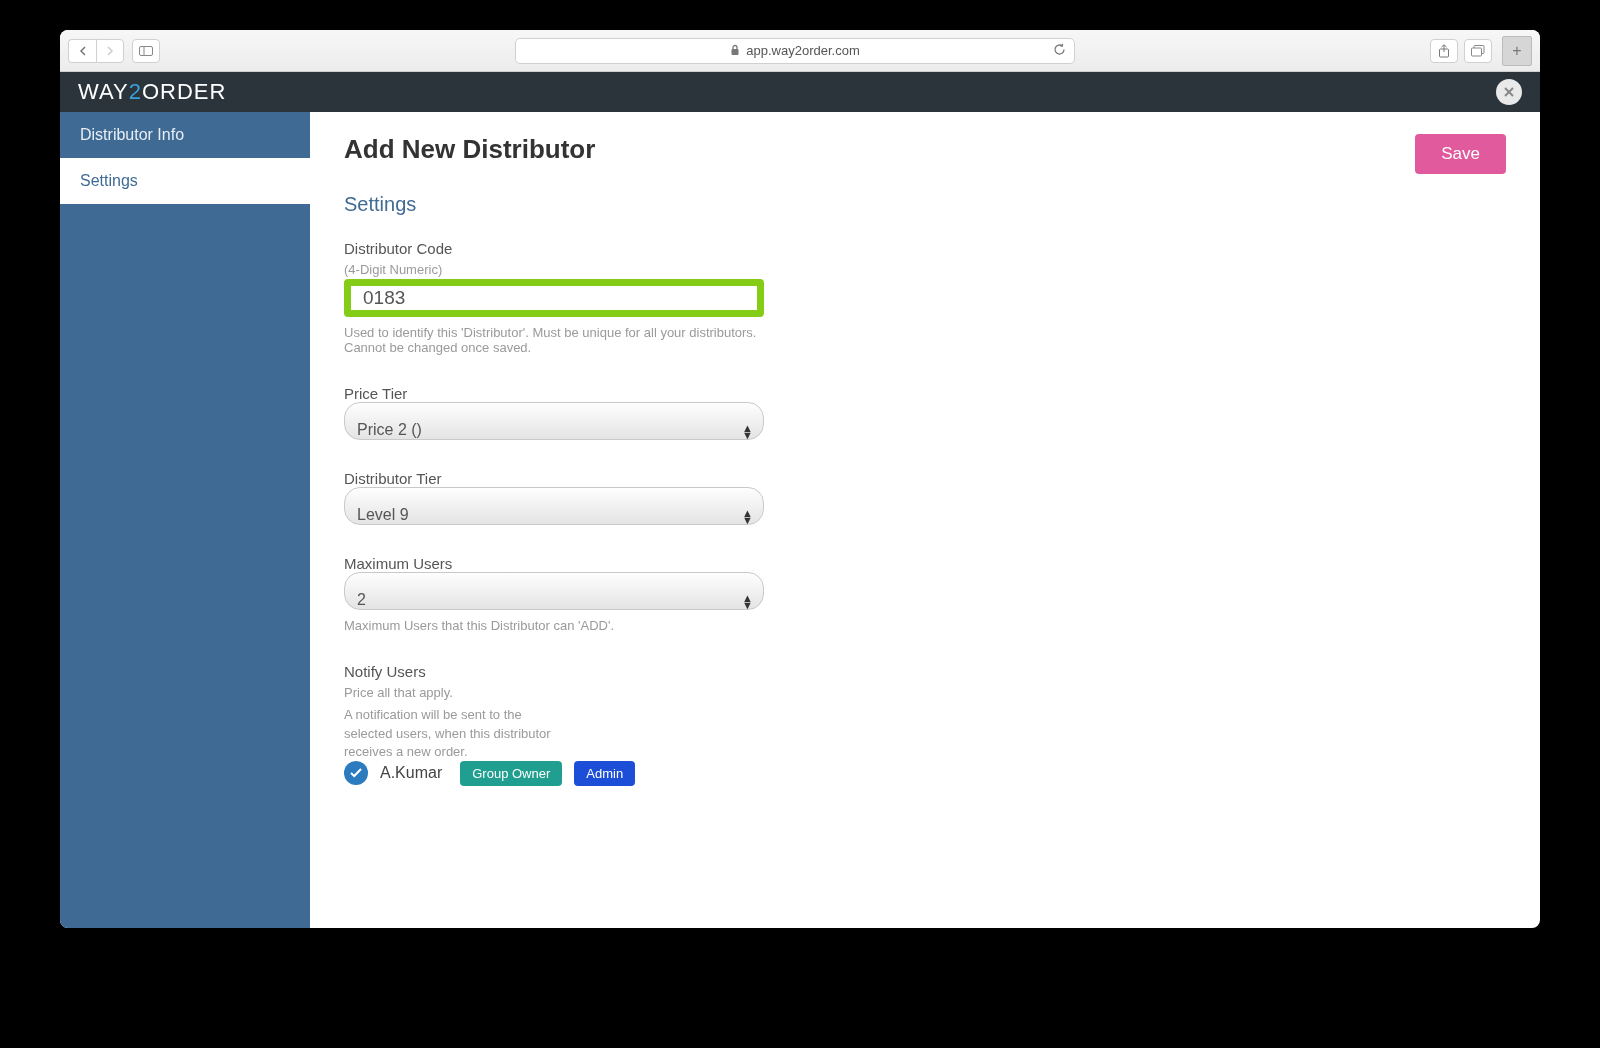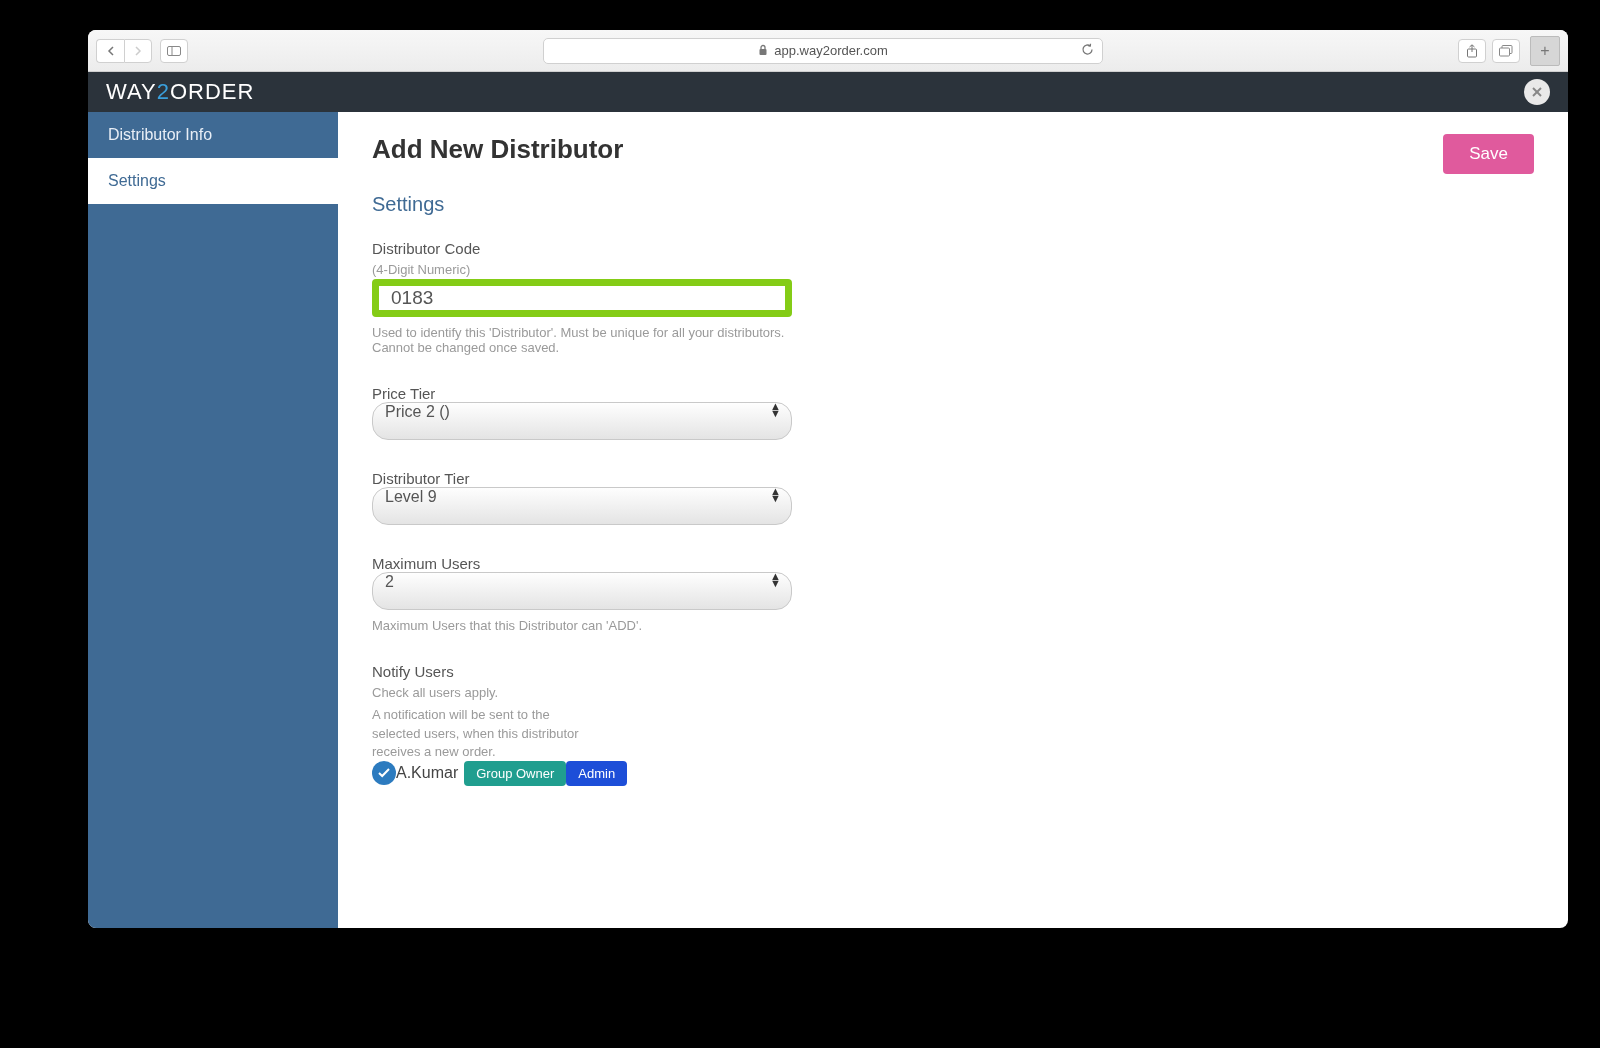--- a/index.html
+++ b/index.html
@@ -13,21 +13,20 @@
   }
   .browser-frame {
     width: 100%;
     height: 100%;
     background: #fff;
     border-radius: 8px;
     overflow: hidden;
     display: flex;
     flex-direction: column;
     box-shadow: 0 10px 30px rgba(0,0,0,0.5);
-    margin-left: 28px;
   }
   .browser-toolbar {
     height: 42px;
     background: linear-gradient(#f7f7f7,#ececec);
     border-bottom: 1px solid #cfcfcf;
     display: flex;
     align-items: center;
     padding: 0 8px;
     gap: 8px;
   }
@@ -134,28 +133,28 @@
   .text-input {
     width:100%; height:38px;
     border:7px solid #84cc16; border-radius:4px;
     padding: 0 12px; font-size:19px; color:#555;
   }
   .help-text { color:#9a9a9a; font-size:13px; margin-top:8px; }
   .select-wrap {
     width:100%; height:38px;
     border:1px solid #c9c9c9; border-radius:16px;
     background: linear-gradient(#fefefe,#e4e4e4);
-    display:flex;align-items:flex-start;padding:0 12px;
+    display:flex;align-items:flex-end;padding:0 12px;
     position:relative;color:#555;font-size:16px;
   }
   .select-wrap .chev {
     position:absolute; right:10px; font-size:11px; color:#333;
     display:flex;flex-direction:column;line-height:7px;
   }
-  .user-row { display:flex; align-items:center; }
+  .user-row { display:flex; align-items:center; gap:12px; }
   .check-circle {
     width:24px;height:24px;border-radius:50%;background:#2c7bbf;
     display:flex;align-items:center;justify-content:center;color:#fff;font-size:13px;
   }
   .user-name { color:#444; font-size:16px; margin-right:6px;}
   .pill {
     color:#fff; font-size:13px; padding:5px 12px; border-radius:4px;
   }
   .pill.teal { background:#209e8f; }
   .pill.green { background:#1d4ed8; }
@@ -302,21 +301,21 @@
                 <span>▼</span>
               </span>
           </div>
           <div class="help-text">Maximum Users that this Distributor can 'ADD'.</div>
         </div>
       </div>
 
       <div class="form-row">
         <div class="form-label-col">
           <div class="form-label">Notify Users</div>
-          <div class="form-sublabel">Check all users apply.</div>
+          <div class="form-sublabel">Price all that apply.</div>
           <div class="form-sublabel">A notification will be sent to the selected users, when this distributor receives a new order.</div>
         </div>
         <div class="form-field-col">
           <div class="user-row">
             <div class="check-circle">
               <svg width="12" height="10" viewBox="0 0 12 10">
                   <path d="M1 5 L4.2 8 L11 1" stroke="#fff" stroke-width="2" fill="none"></path>
                 </svg>
             </div>
             <span class="user-name">A.Kumar</span>

